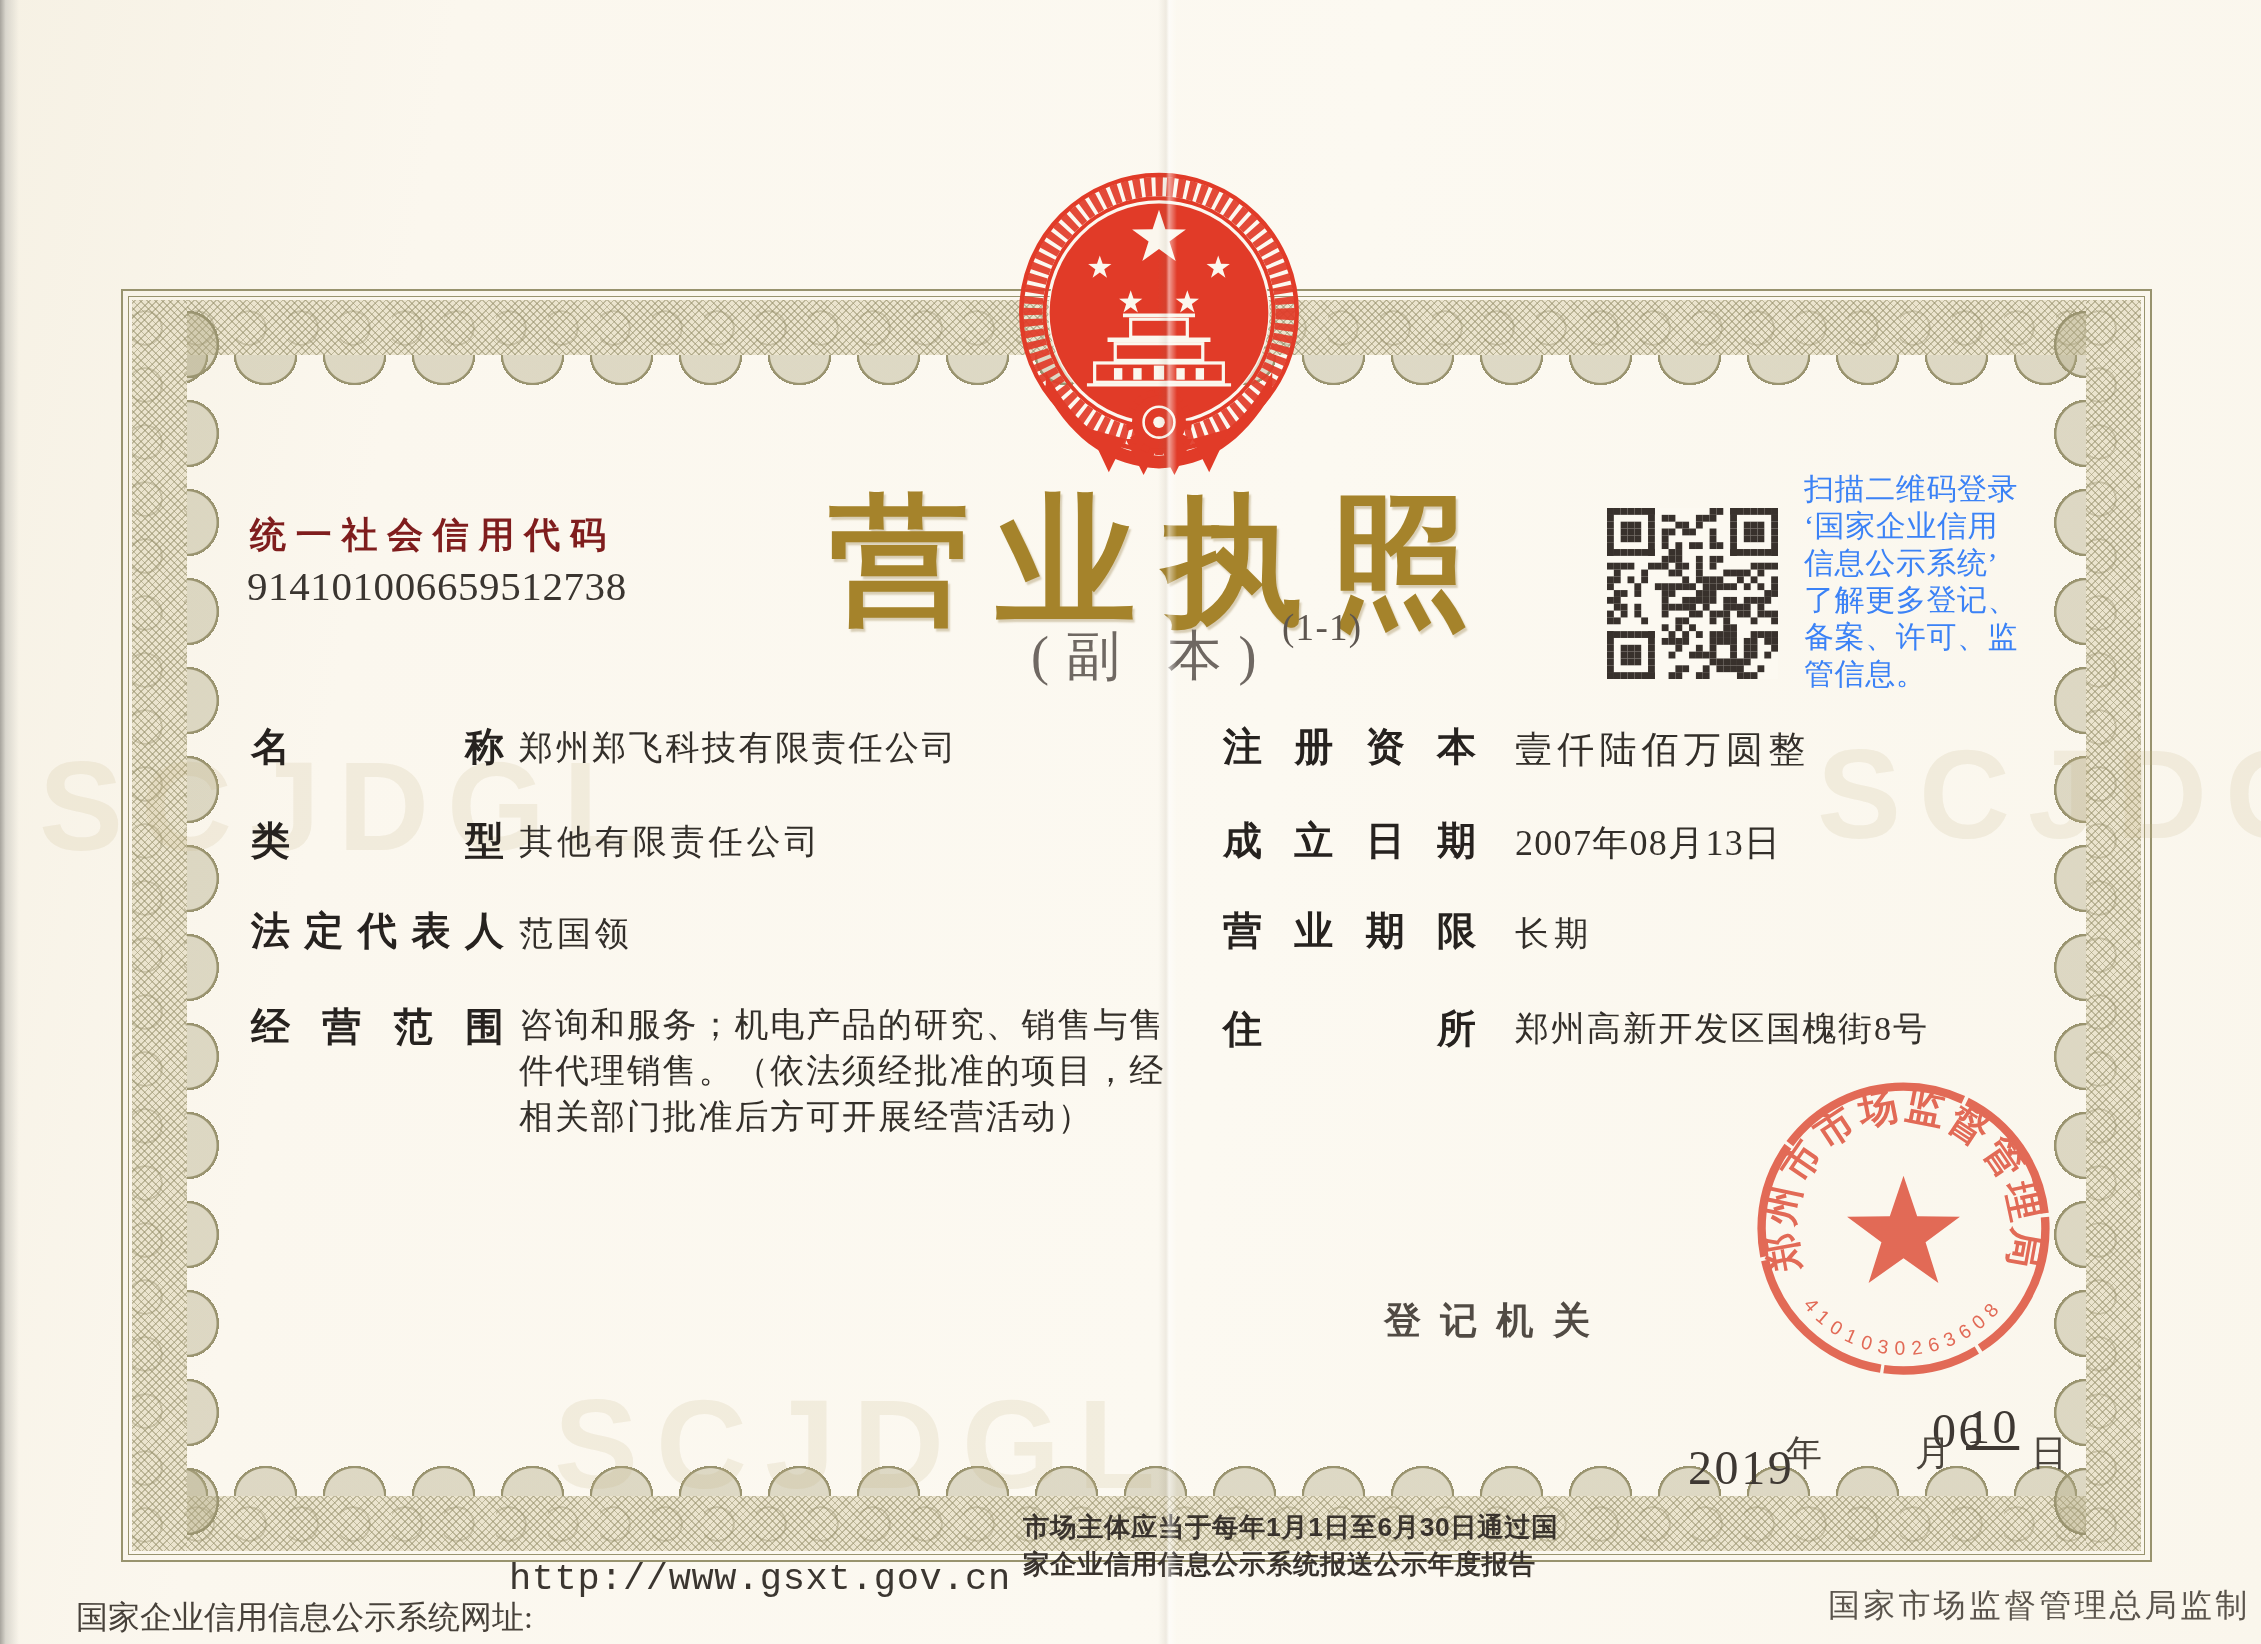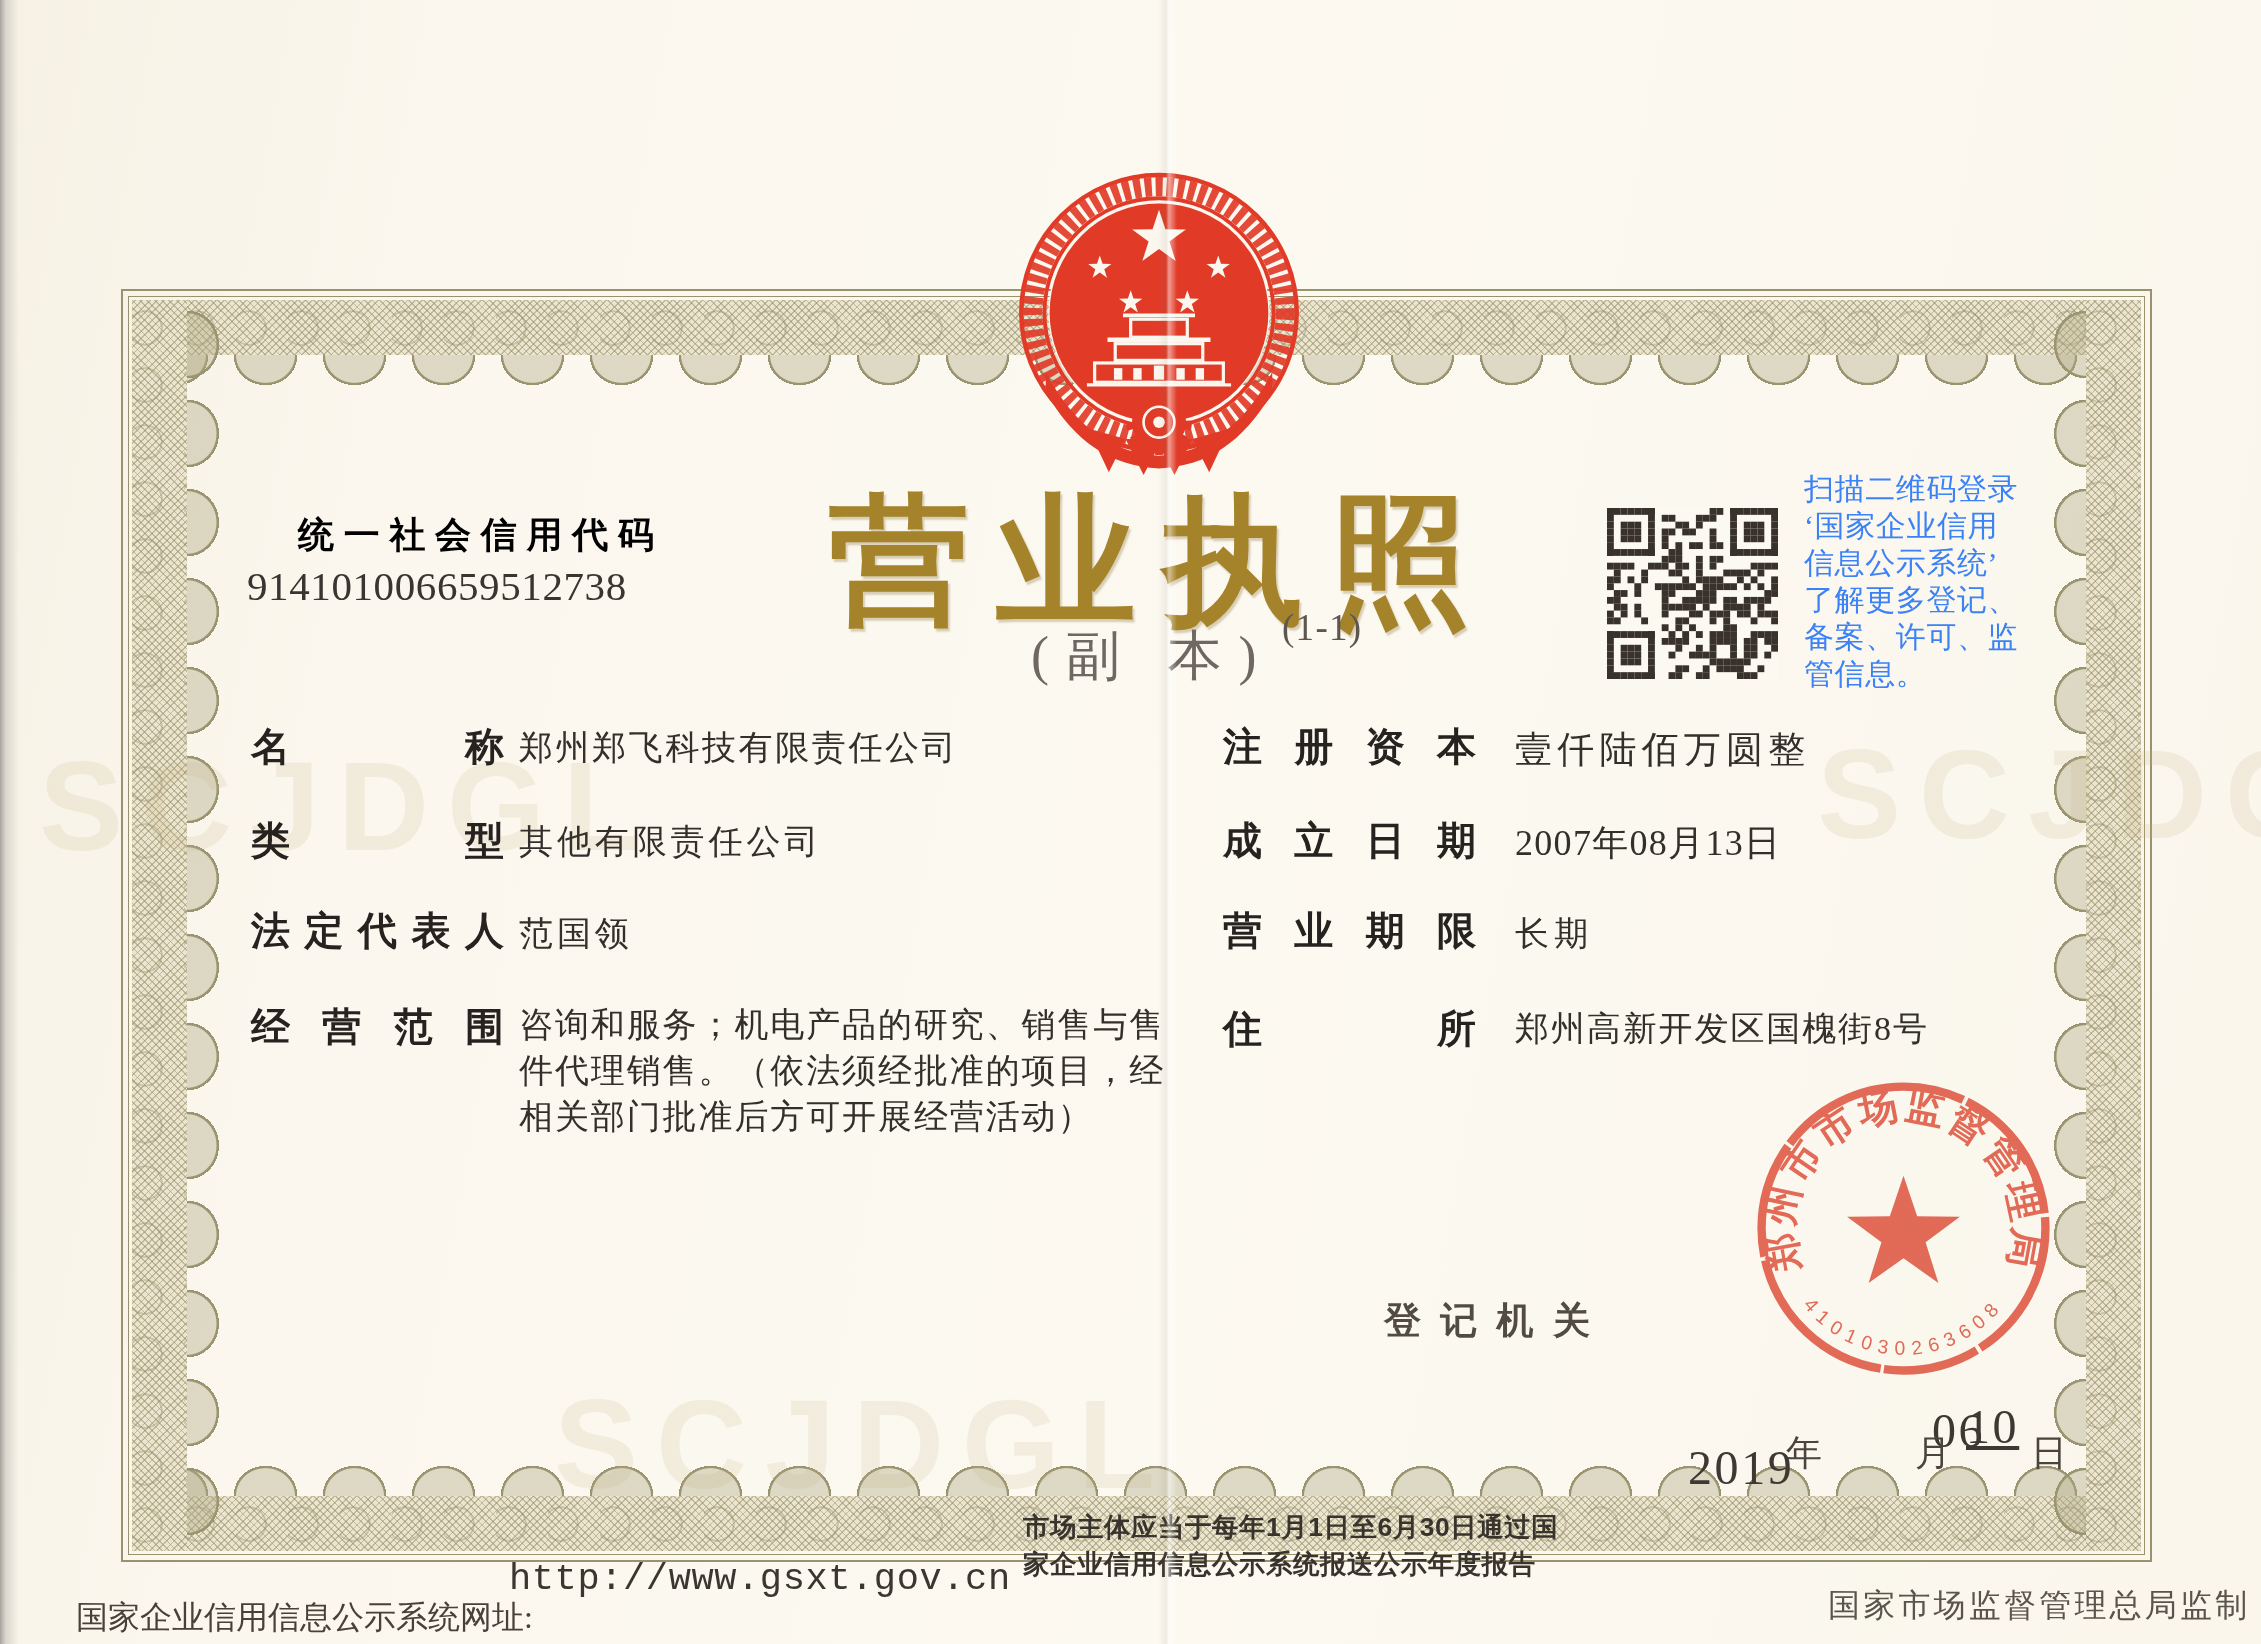--- a/index.html
+++ b/index.html
@@ -39,21 +39,21 @@
     background-size:33px 89px;background-repeat:repeat-y;}
   .band-right::after{top:0;bottom:0;left:-33px;width:33px;
     background-image:radial-gradient(33px 35px at 33px 50%, rgba(176,169,132,.40) 0 29px, #9a9470 30px 32px, transparent 32px);
     background-size:33px 89px;background-repeat:repeat-y;}
 
   .wm{position:absolute;font-family:"Liberation Sans",sans-serif;font-weight:bold;
       font-size:126px;letter-spacing:18px;color:rgba(198,180,132,0.17);z-index:1;}
 
   
   .credit-label{position:absolute;left:250px;top:511px;font-family:"Liberation Sans",sans-serif;
-    font-weight:bold;font-size:36px;letter-spacing:9.7px;color:#000000;z-index:4;margin-left:48px;}
+    font-weight:bold;font-size:36px;letter-spacing:9.7px;color:#7f1d1d;z-index:4;}
   .credit-code{position:absolute;left:247px;top:562px;font-size:41px;letter-spacing:0.6px;color:#3a3530;z-index:4;}
   .title{position:absolute;left:799px;top:468px;width:728px;text-align:center;
     font-size:140px;font-weight:bold;letter-spacing:27px;color:#a5832b;z-index:4;
     text-shadow:1.9px 2.6px 1.9px rgba(122,92,24,.28);}
   .subtitle{position:absolute;left:1031px;top:620px;font-size:54px;letter-spacing:17px;color:#6f6862;z-index:4;}
   .copyno{position:absolute;left:1282px;top:606px;font-size:37px;color:#5d5650;z-index:4;letter-spacing:1.3px;}
 
   
   .qr{position:absolute;left:1607px;top:508px;width:171px;height:171px;z-index:4;background:#fcf9f1;}
   .qr svg{width:100%;height:100%;display:block;}

